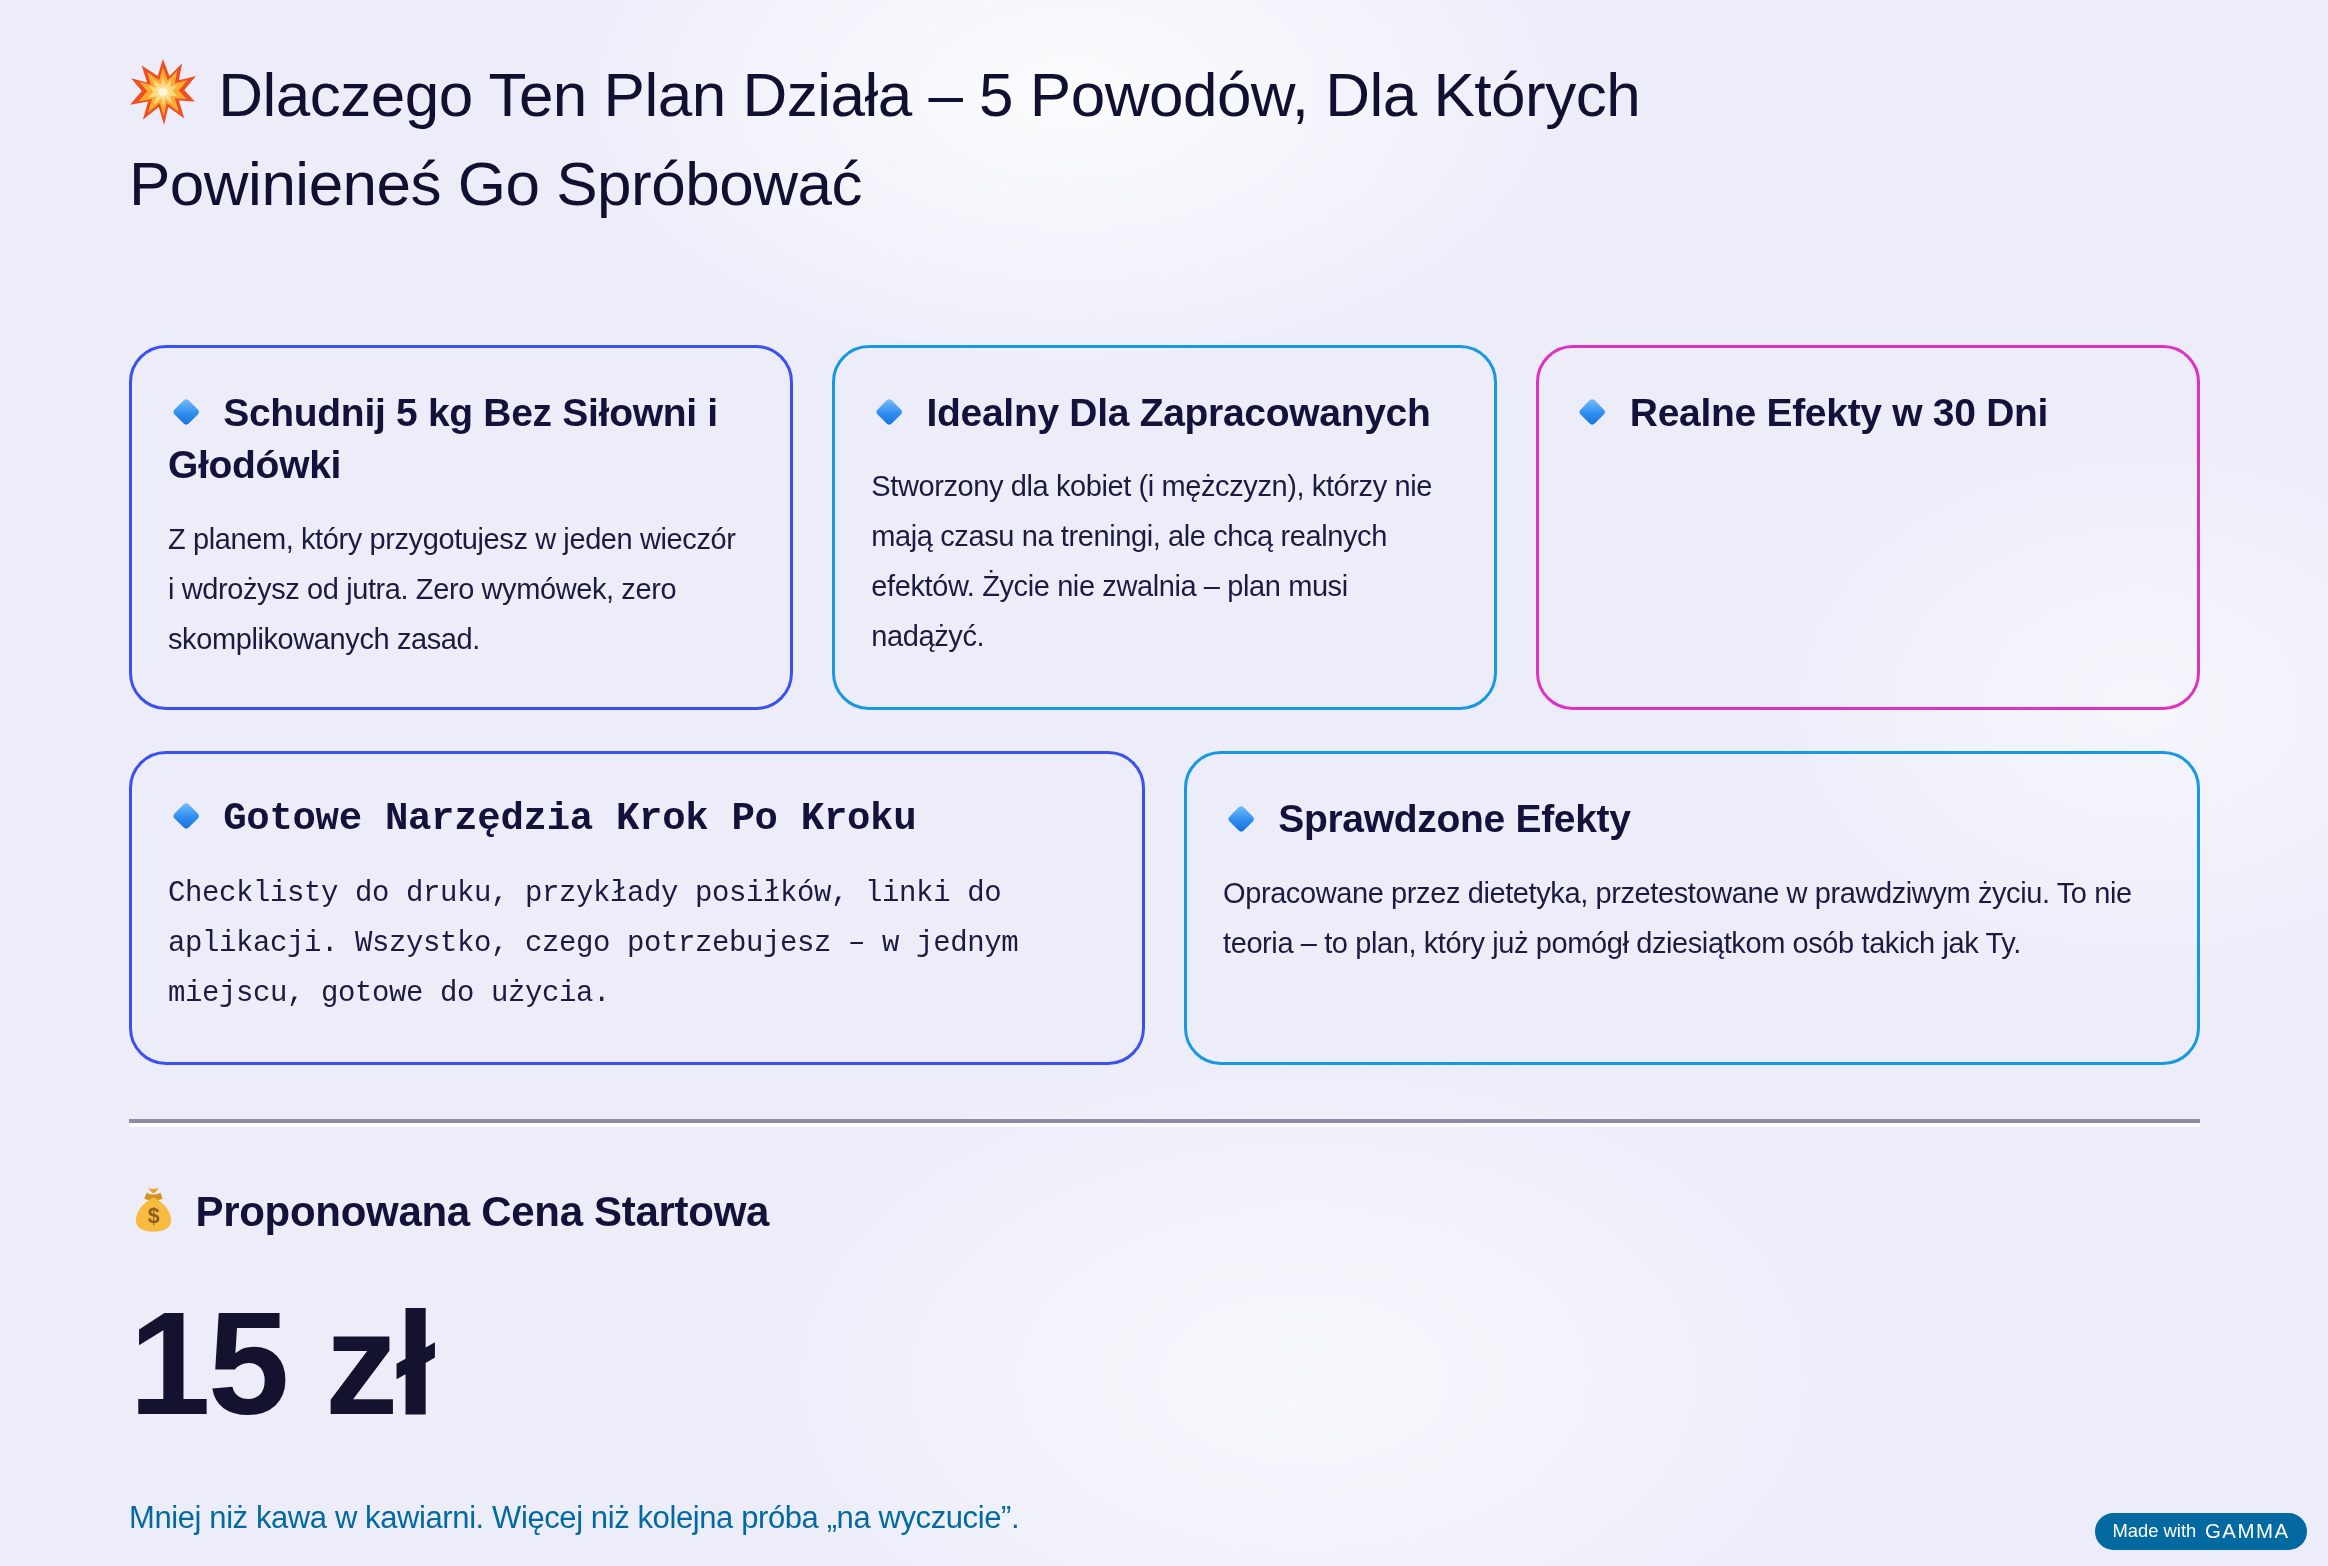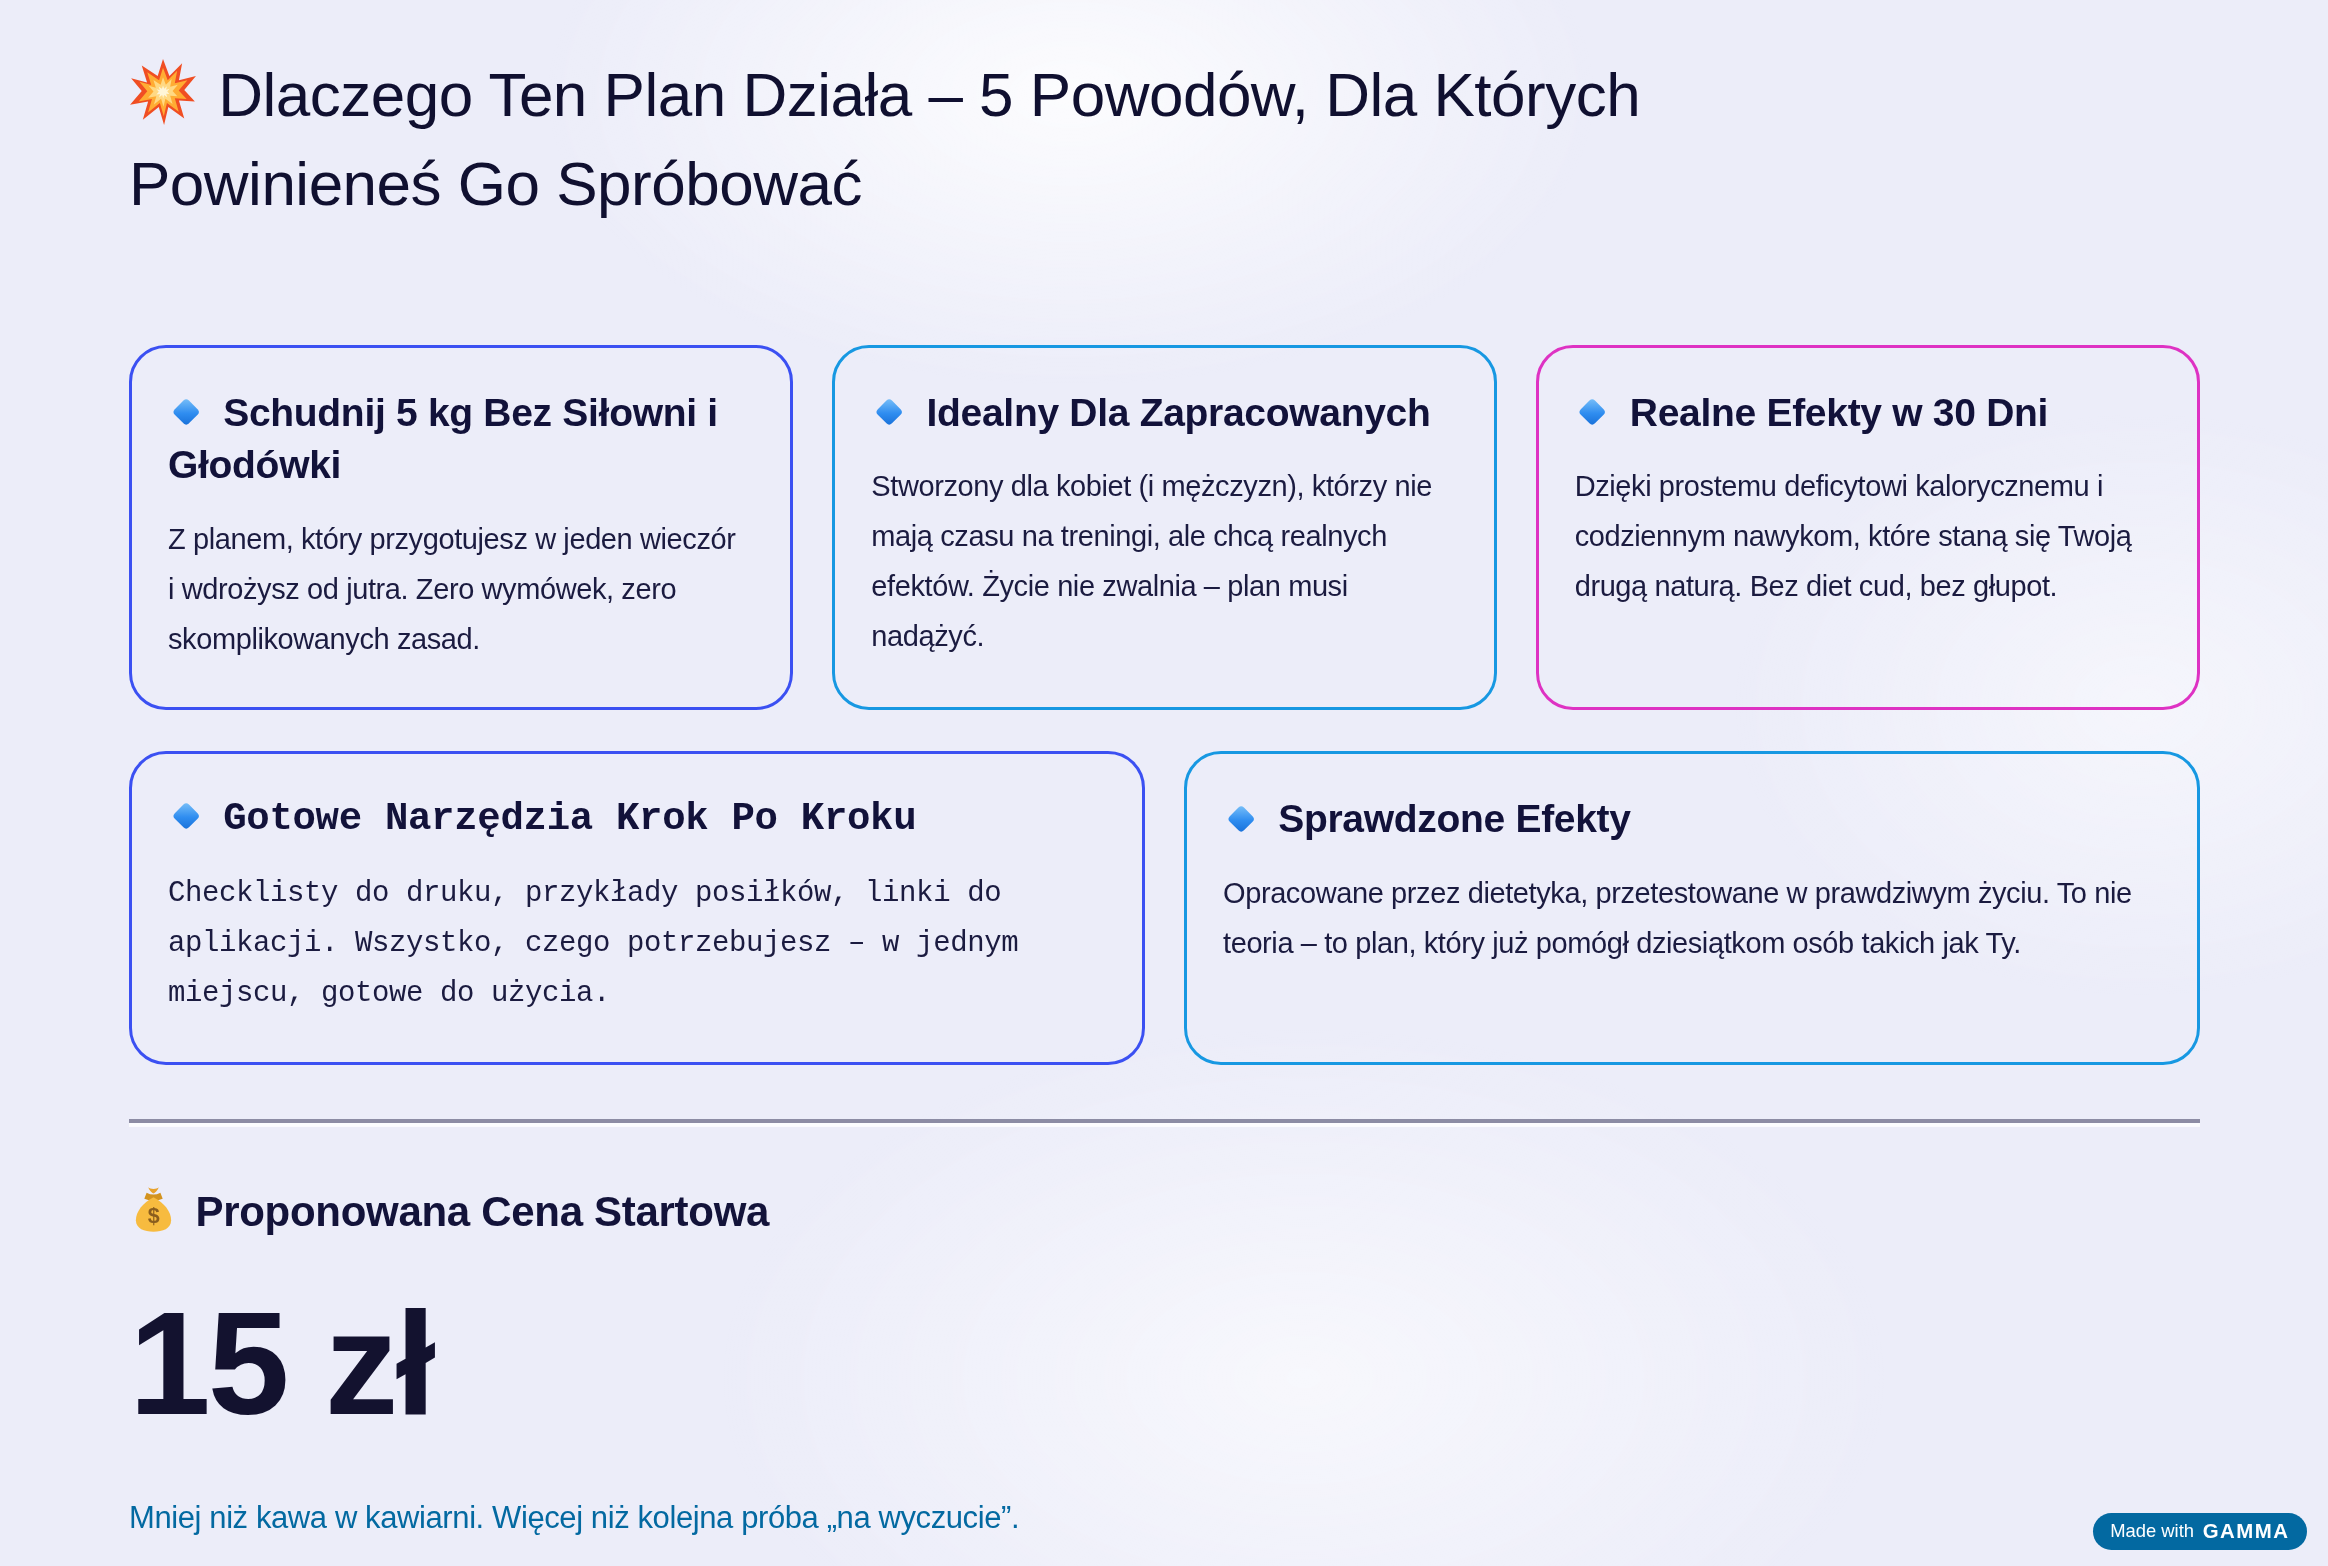--- a/index.html
+++ b/index.html
@@ -58,21 +58,21 @@
     margin:56px 0 0 0;font-size:31px;color:#0369a1;letter-spacing:-0.4px;
   }
 
   
   .gamma-badge{
     position:absolute;right:22px;bottom:16.5px;height:37px;
     background:#0369a1;border-radius:18.4px;display:flex;align-items:center;
     padding:0 17.5px;color:#ffffff;cursor:pointer;
   }
   .gamma-badge .made{font-size:18.4px;font-weight:400;}
-  .gamma-badge .brand{font-size:20.4px;font-weight:700;letter-spacing:1.5px;margin-left:8.7px;}
+  .gamma-badge .brand{font-size:20.4px;font-weight:400;letter-spacing:1.5px;margin-left:8.7px;}
 </style>
 </head>
 <body>
 
 <div class="content">
 
   <h1 class="slide-title">
     <span class="t-line">
       <svg class="emoji-svg" width="68" height="68" viewBox="0 0 64 64" aria-hidden="true">
         <polygon fill="#f04e23" points="32,1 38,17 50,5 47,21 63,17 52,30 62,41 47,40 52,57 37,46 33,63 28,46 13,58 18,41 1,44 12,31 2,19 17,23 12,7 27,17"></polygon>
@@ -90,21 +90,20 @@
     <div class="card" style="border-color: rgb(59, 80, 242);">
       <h3><span class="diamond"></span><span>Schudnij 5 kg Bez Siłowni i Głodówki</span></h3>
       <p>Z planem, który przygotujesz w jeden wieczór i wdrożysz od jutra. Zero wymówek, zero skomplikowanych zasad.</p>
     </div>
     <div class="card" style="border-color: rgb(23, 152, 226);">
       <h3><span class="diamond"></span><span>Idealny Dla Zapracowanych</span></h3>
       <p>Stworzony dla kobiet (i mężczyzn), którzy nie mają czasu na treningi, ale chcą realnych efektów. Życie nie zwalnia – plan musi nadążyć.</p>
     </div>
     <div class="card" style="border-color: rgb(222, 50, 195);">
       <h3><span class="diamond"></span><span>Realne Efekty w 30 Dni</span></h3>
-      <p>Dzięki prostemu deficytowi kalorycznemu i codziennym nawykom, które staną się Twoją drugą naturą. Bez diet cud, bez głupot.</p>
     </div>
   </div>
 
   <div class="cards-row2">
     <div class="card" style="border-color: rgb(59, 80, 242); font-family: Liberation Mono, monospace;">
       <h3><span class="diamond"></span><span>Gotowe Narzędzia Krok Po Kroku</span></h3>
       <p>Checklisty do druku, przykłady posiłków, linki do aplikacji. Wszystko, czego potrzebujesz – w jednym miejscu, gotowe do użycia.</p>
     </div>
     <div class="card" style="border-color: rgb(23, 152, 226);">
       <h3><span class="diamond"></span><span>Sprawdzone Efekty</span></h3>

